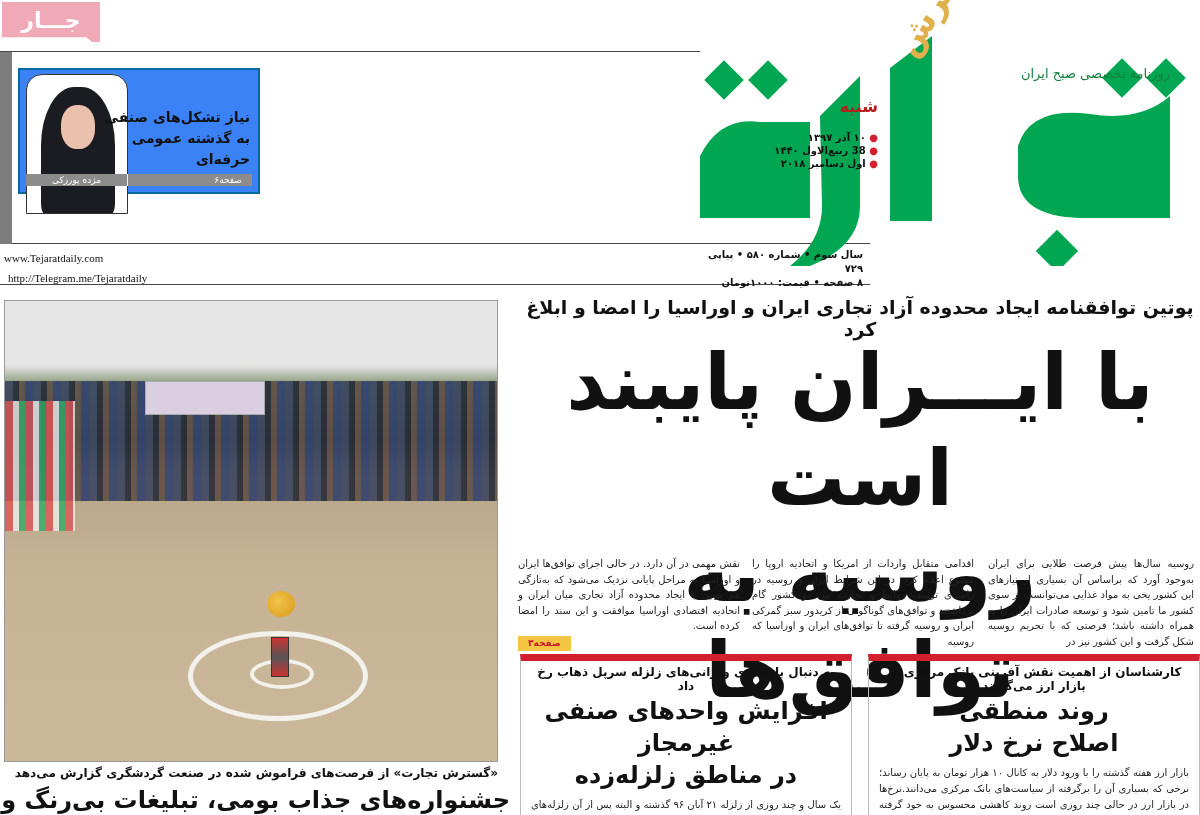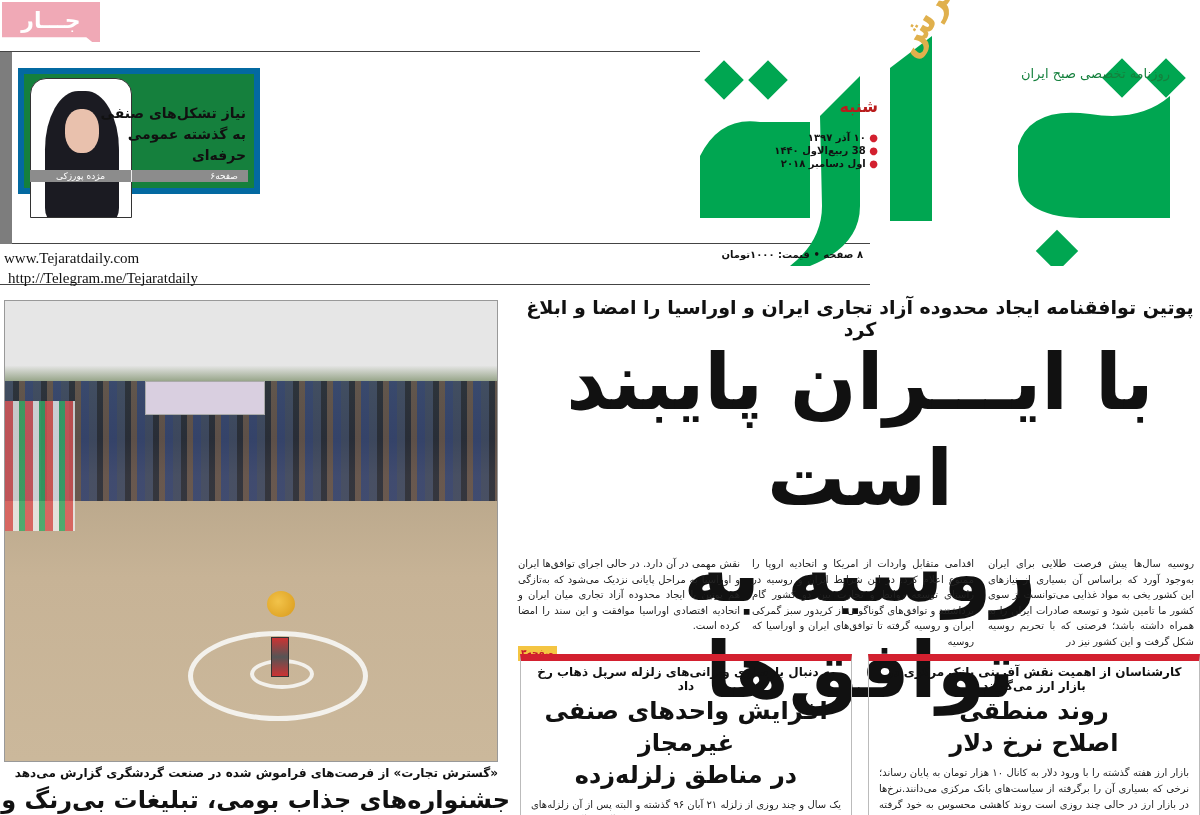--- a/index.html
+++ b/index.html
@@ -15,39 +15,39 @@
     padding-bottom: 4px;
   }
 
   
   .hr { position: absolute; height: 2px; background: #555; }
   .teasers {
     position: absolute; left: 0; top: 52px; width: 518px; height: 192px;
     border-left: 12px solid #7d7d7d;
   }
   .teaser {
-    position: absolute; top: 16px; height: 126px; background: #15803d;
-    border: 6px solid #0369a1;
+    position: absolute; top: 16px; height: 126px; background: #3b82f6;
+    border: 2px solid #0369a1;
   }
   .teaser .photo {
     position: absolute; left: 6px; top: 4px; width: 102px; height: 140px;
     border: 1px solid #333; border-radius: 16px 16px 0 0; overflow: hidden;
   }
   .teaser .caption-bar {
     position: absolute; left: 6px; right: 6px; bottom: 6px; height: 12px; background: #8c8c8c;
     display: flex; direction: rtl; font-size: 9px; color: #fff; line-height: 12px;
   }
   .teaser .caption-bar .pg { flex: 1; padding-right: 10px; }
   .teaser .caption-bar .nm { width: 102px; text-align: center; border-right: 1px solid #eee; }
   .teaser .title {
     position: absolute; right: 8px; bottom: 22px; direction: rtl; font-weight: bold;
     font-size: 14px; line-height: 21px; text-align: right;
   }
 
-  .urls { position: absolute; left: 4px; top: 248px; font-family: "Liberation Serif", serif; font-size: 15px; line-height: 20px; }
+  .urls { position: absolute; left: 4px; top: 248px; font-family: "Liberation Serif", serif; font-size: 11px; line-height: 20px; }
   .urls div:nth-child(2) { padding-left: 4px; }
 
   .logo {
     position: absolute; left: 700px; top: 36px; width: 500px; height: 230px;
   }
   .tagline { position: absolute; right: 30px; top: 30px; font-size: 13px; color: #15803d; direction: rtl; }
   .dateblock { position: absolute; left: 818px; top: 100px; direction: rtl; text-align: right; width: 60px; }
   .dateblock .day { font-size: 16px; color: #b91c1c; margin-bottom: 18px; }
   .dateblock div { font-size: 10px; font-weight: bold; line-height: 13px; white-space: nowrap; }
   .dot { color: #d3202f; }
@@ -71,21 +71,21 @@
 
   .photo-kicker { position: absolute; left: 4px; top: 766px; width: 494px; text-align: right; direction: rtl; font-size: 12px; font-weight: bold; }
   .photo-headline { position: absolute; left: 0; top: 786px; width: 510px; text-align: center; direction: rtl; font-size: 24px; font-weight: bold; white-space: nowrap; }
 
   
   .lead-kicker { position: absolute; left: 520px; top: 296px; width: 680px; text-align: center; direction: rtl; font-size: 19px; font-weight: bold; }
   .lead-headline { position: absolute; left: 520px; top: 334px; width: 680px; text-align: center; direction: rtl;
     font-size: 78px; font-weight: bold; line-height: 96px; letter-spacing: -1px; }
 
   .col { position: absolute; top: 556px; direction: rtl; text-align: justify; font-size: 10px; line-height: 15.5px; color: #222; }
-  .page-ref { display: inline-block; background: #f4c542; color: #c7142b; font-weight: bold; font-size: 9px; padding: 0 3px; margin-top: 12px; }
+  .page-ref { display: inline-block; background: #f4c542; color: #c7142b; font-weight: bold; font-size: 9px; padding: 0 10px; margin-top: 2px; }
 
   
   .box { position: absolute; top: 654px; height: 161px; border: 1px solid #bbb; border-bottom: none; border-top: 7px solid #d3202f; padding: 4px 10px 0; direction: rtl; text-align: center; overflow: hidden; }
   .box .kick { font-size: 12px; font-weight: bold; margin-bottom: 2px; }
   .box .head { font-size: 24px; font-weight: bold; line-height: 32px; }
   .box .body { font-size: 10px; line-height: 16px; text-align: justify; margin-top: 6px; color: #222; }
 </style>
 </head>
 <body>
 
@@ -151,20 +151,21 @@
 </div>
 
 <div class="dateblock">
   <div class="day">شنبه</div>
   <div><span class="dot">●</span> <span>۱۰ آذر ۱۳۹۷</span></div>
   <div><span class="dot">●</span> <span>38 ربیع‌الاول ۱۴۴۰</span></div>
   <div><span class="dot">●</span> <span>اول دسامبر ۲۰۱۸</span></div>
 </div>
 
 <div class="issue">
+  <div>سال سوم • شماره ۵۸۰ • پیاپی ۷۲۹</div>
   <div>۸ صفحه • قیمت: ۱۰۰۰تومان</div>
 </div>
 
 <div class="mainphoto">
   <div class="crowd"></div>
   <div class="crowd-left"></div>
   <div class="banner-sign"></div>
   <div class="ring1"></div>
   <div class="ring2"></div>
   <div class="can"></div>

